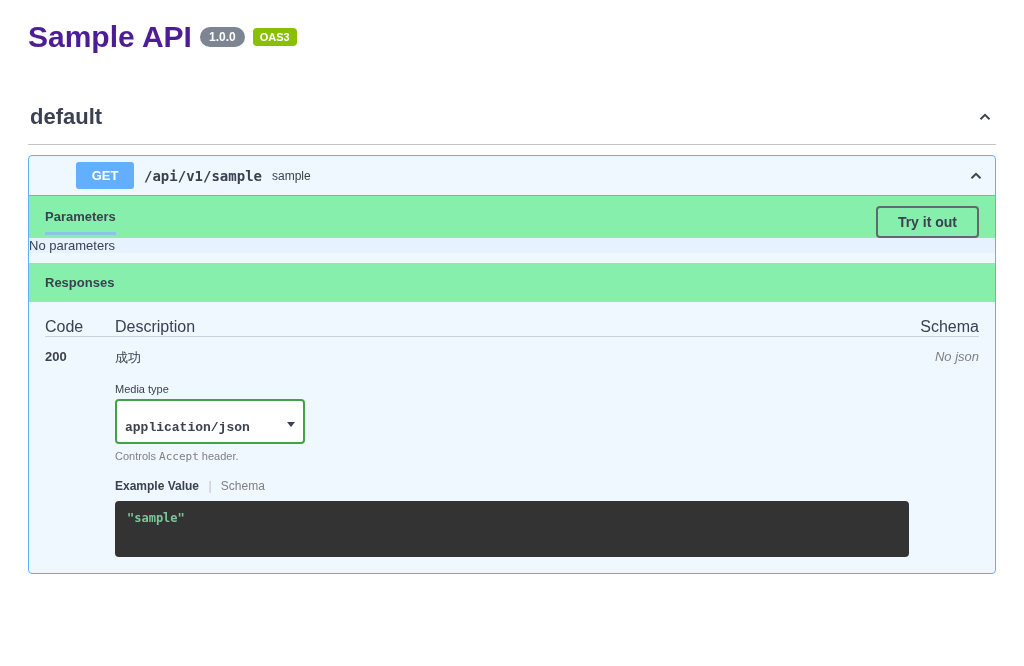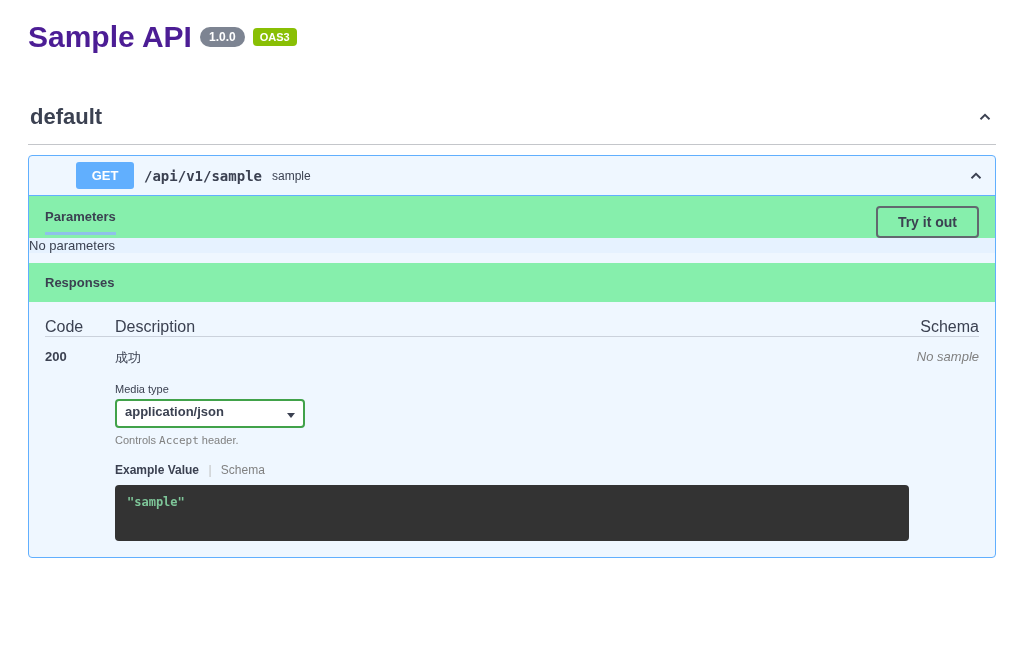--- a/index.html
+++ b/index.html
@@ -187,25 +187,25 @@
       color: #3b4151;
       margin-bottom: 16px;
     }
     .media-label {
       font-size: 11px;
       color: #3b4151;
     }
     .media-select {
       border: 2px solid #41a24a;
       background: #ffffff;
-      font-family: Liberation Sans, sans-serif;
-      font-size: 13px;
-      font-weight: 700;
-      color: #3b4151;
-      padding: 3px 28px 7px 8px;
+      font-family: Liberation Mono, monospace;
+      font-size: 13px;
+      font-weight: 700;
+      color: #3b4151;
+      padding: 19px 28px 7px 8px;
       border-radius: 4px;
       margin-top: 4px;
       width: 190px;
       appearance: none;
       -webkit-appearance: none;
       position: relative;
     }
     .media-select-wrap {
       position: relative;
       display: inline-block;
@@ -326,18 +326,18 @@
             </div>
 
             <div class="example-tabs">
               <span class="example-tab">Example Value</span>
               <span class="tab-sep">|</span>
               <span class="example-tab inactive">Schema</span>
             </div>
 
             <div class="code-block">"sample"</div>
           </div>
-          <div class="links-val">No sample</div>
+          <div class="links-val">No json</div>
         </div>
       </div>
     </div>
   </div>
 </div>
 
 </body></html>

